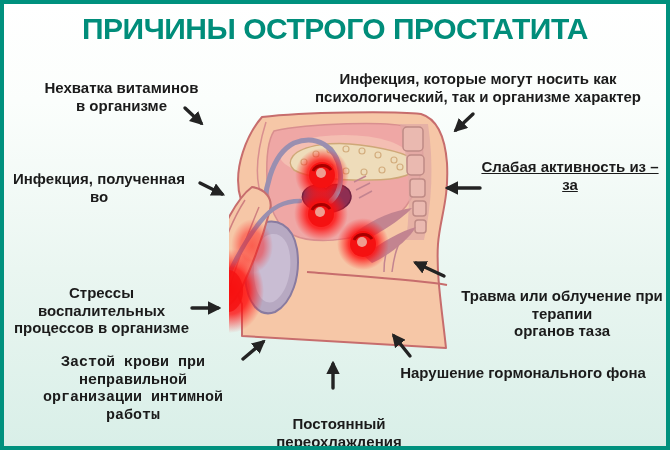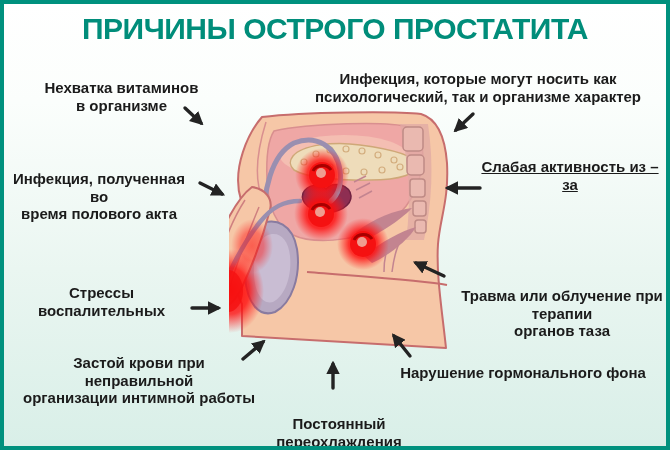--- a/index.html
+++ b/index.html
@@ -146,37 +146,37 @@
     <span>в организме</span>
   </div>
 
   <div class="label" style="left:305px; top:66px; width:338px;">
     <span>Инфекция, которые могут носить как</span>
     <span>психологический, так и организме характер</span>
   </div>
 
   <div class="label" style="left:0; top:154px; width:190px;margin-top:12px;">
     <span>Инфекция, полученная во</span>
-    <span>время полового акта</span>
   </div>
 
   <div class="label" style="left:468px; top:154px; width:196px;text-decoration:underline;">
     <span>Слабая активность из – за</span>
   </div>
 
   <div class="label" style="left:6px; top:280px; width:183px;">
     <span>Стрессы воспалительных</span>
+    <span>процессов в организме</span>
   </div>
 
   <div class="label" style="left:429px; top:283px; width:258px;">
     <span>Травма или облучение при терапии</span>
     <span>органов таза</span>
   </div>
 
-  <div class="label" style="left:17px; top:350px; width:236px;">
+  <div class="label" style="left:11px; top:350px; width:236px;font-family:Liberation Mono, monospace;">
     <span>Застой крови при неправильной</span>
     <span>организации интимной работы</span>
   </div>
 
   <div class="label" style="left:396px; top:360px; width:246px;">
     <span>Нарушение гормонального фона</span>
   </div>
 
   <div class="label" style="left:225px; top:411px; width:220px;">
     <span>Постоянный переохлаждения</span>

